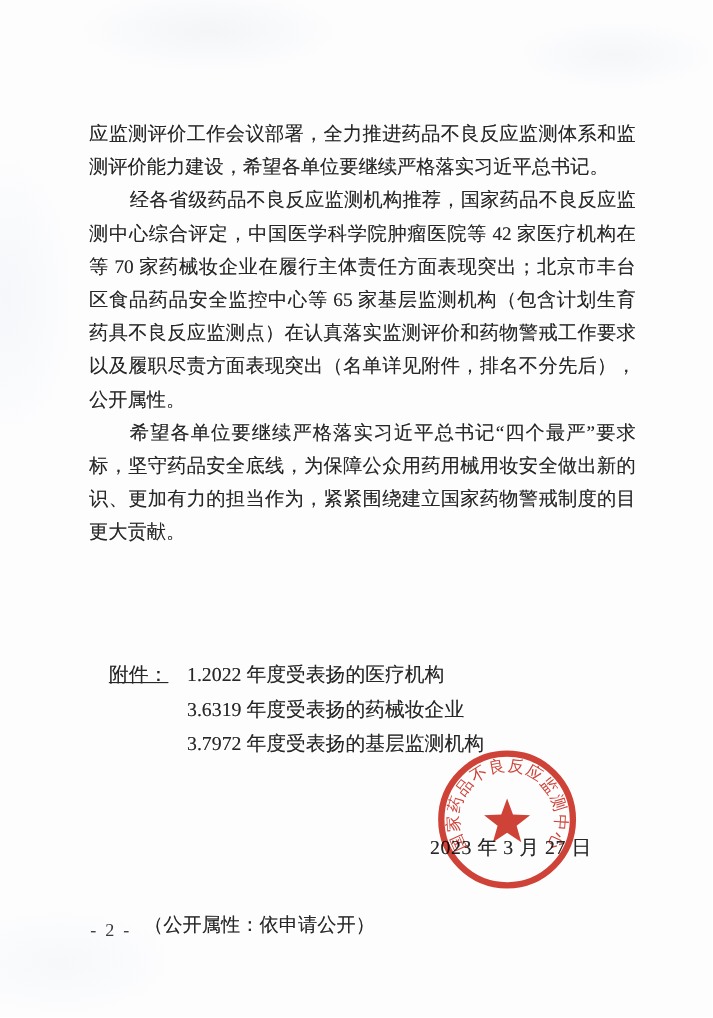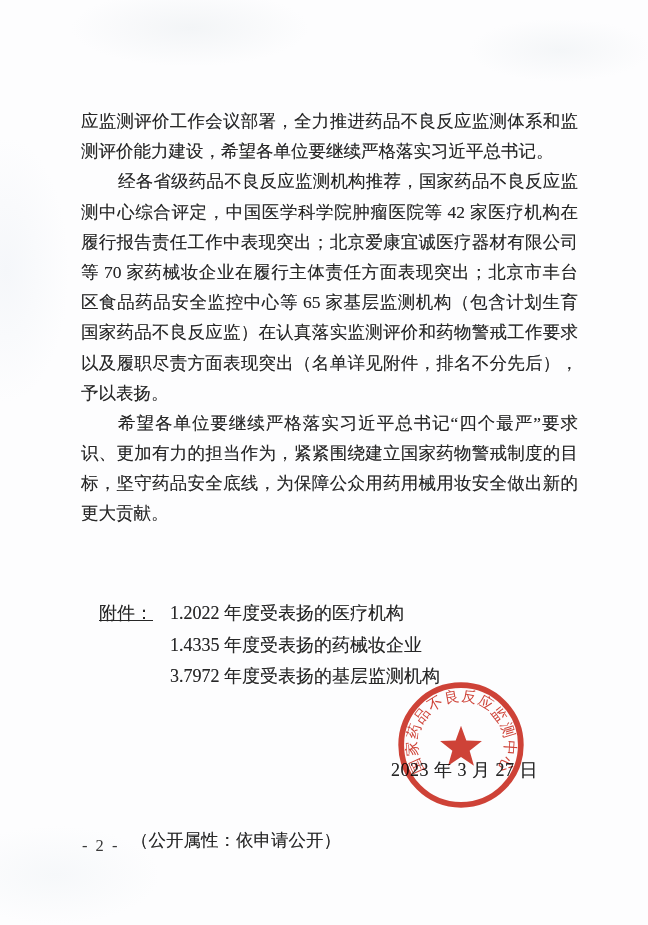--- a/index.html
+++ b/index.html
@@ -91,37 +91,36 @@
 </head>
 <body>
 
 <div class="page">
 
   <div class="body-text">
     <div class="line">应监测评价工作会议部署，全力推进药品不良反应监测体系和监</div>
     <div class="line end">测评价能力建设，希望各单位要继续严格落实习近平总书记。</div>
     <div class="line indent">经各省级药品不良反应监测机构推荐，国家药品不良反应监</div>
     <div class="line">测中心综合评定，中国医学科学院肿瘤医院等 42 家医疗机构在</div>
-    <div class="line">履行报告责任工作中表现突出；北京爱康宜诚医疗器材有限公司</div>
     <div class="line">等 70 家药械妆企业在履行主体责任方面表现突出；北京市丰台</div>
     <div class="line">区食品药品安全监控中心等 65 家基层监测机构（包含计划生育</div>
-    <div class="line">国家药品不良反应监）在认真落实监测评价和药物警戒工作要求</div>
+    <div class="line">药具不良反应监测点）在认真落实监测评价和药物警戒工作要求</div>
     <div class="line">以及履职尽责方面表现突出（名单详见附件，排名不分先后），</div>
-    <div class="line end">予以表扬。</div>
+    <div class="line end">公开属性。</div>
     <div class="line indent">希望各单位要继续严格落实习近平总书记“四个最严”要求</div>
+    <div class="line">标，坚守药品安全底线，为保障公众用药用械用妆安全做出新的</div>
     <div class="line">识、更加有力的担当作为，紧紧围绕建立国家药物警戒制度的目</div>
-    <div class="line">标，坚守药品安全底线，为保障公众用药用械用妆安全做出新的</div>
     <div class="line end">更大贡献。</div>
   </div>
 
   <div class="attachment">
     <div class="label">附件：</div>
     <div class="items">
       <div>1.2022 年度受表扬的医疗机构</div>
-      <div>1.4335 年度受表扬的药械妆企业</div>
+      <div>3.6319 年度受表扬的药械妆企业</div>
       <div>3.7972 年度受表扬的基层监测机构</div>
     </div>
   </div>
 
   <div class="date-line">2023 年 3 月 27 日</div>
 
   <svg class="seal" viewBox="0 0 140 140" aria-hidden="true">
     <circle cx="70" cy="70" r="62.5" fill="none" stroke-width="6" stroke="#cc3226"></circle>
     <path id="sealArc" d="M 32.32 96.40 A 46 46 0 1 1 107.68 96.40" fill="none"></path>
     <text font-size="15.5" letter-spacing="1.2" font-family="Liberation Serif, DejaVu Serif, serif" fill="#cc3226">

